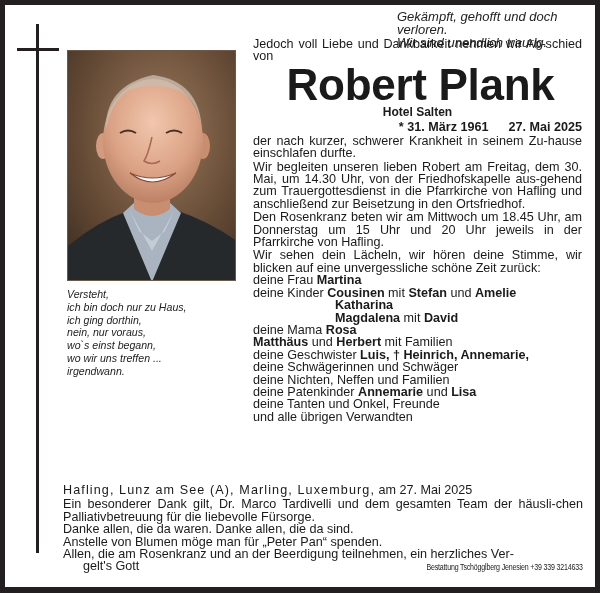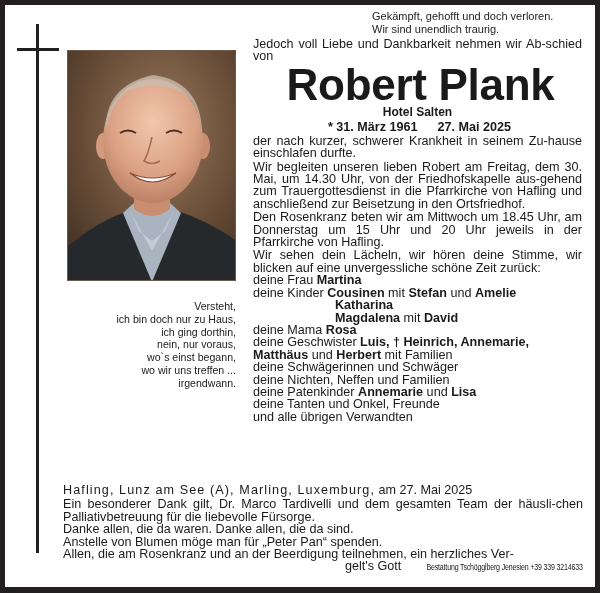--- a/index.html
+++ b/index.html
@@ -11,52 +11,52 @@
     }
     .cross-v { position: absolute; left: 36px; top: 24px; width: 3px; height: 529px; background: #231f20; }
     .cross-h { position: absolute; left: 17px; top: 48px; width: 42px; height: 3px; background: #231f20; }
 
     .photo {
       position: absolute; left: 67px; top: 50px; width: 169px; height: 231px;
       overflow: hidden; border: 1px solid #6b5a4a;
       background: radial-gradient(ellipse at 60% 40%, #8a6a50 0%, #6b5039 45%, #4b3828 100%);
     }
     .poem {
-      position: absolute; left: 67px; top: 300px; width: 169px;
-      text-align: right; font-size: 10.6px; line-height: 12.8px; color: #222;
+      position: absolute; left: 67px; top: 288px; width: 169px;
+      text-align: left; font-style: italic; font-size: 10.6px; line-height: 12.8px; color: #222;
     }
     .motto {
-      position: absolute; left: 372px; top: 10px; width: 200px;
-      font-size: 11px; line-height: 13px; color: #222;
+      position: absolute; left: 397px; top: 10px; width: 200px;
+      font-style: italic; font-size: 13px; line-height: 13px; color: #222;
     }
     .col {
       position: absolute; left: 253px; top: 38px; width: 329px;
       font-size: 12.6px; line-height: 12.4px; color: #1a1a1a;
     }
     .col p { text-align: justify; }
     .name {
       text-align: center !important; font-weight: bold; font-size: 44px; line-height: 40px;
       margin-left: 6px; letter-spacing: -0.3px; margin-top: 2px;
     }
     .sub { text-align: center !important; font-weight: bold; font-size: 12px; line-height: 14px; }
-    .dates { text-align: center; font-weight: bold; font-size: 12.6px; line-height: 16px; margin-left: 4px; }
+    .dates { text-align: right; font-weight: bold; font-size: 12.6px; line-height: 16px; margin-left: 4px; }
     .dates span { display: inline-block; }
     .dates .gap { width: 20px; }
     .gapline { margin-top: 1px; }
     .fam { line-height: 12.4px; }
     .indent { padding-left: 82px; }
     b { font-weight: bold; }
     .bottom {
       position: absolute; left: 63px; top: 484px; width: 520px;
       font-size: 12.6px; line-height: 12.4px;
     }
     .places { letter-spacing: 1.1px; margin-bottom: 2px; }
     .places .rest { letter-spacing: 0; }
     .bottom p { text-align: justify; }
-    .footer-row { display: flex; justify-content: flex-end; align-items: flex-end; }
+    .footer-row { display: flex; justify-content: space-between; align-items: flex-end; margin-left: 20px; }
     .footer-small { font-size: 8.2px; line-height: 10px; font-family: "Liberation Sans", sans-serif; letter-spacing: -0.2px; transform: scaleX(0.86); transform-origin: right bottom; white-space: nowrap; }
   </style>
 </head>
 <body>
 
 <div class="frame"></div>
 
 <div class="cross-v"></div>
 <div class="cross-h"></div>
 
@@ -125,22 +125,22 @@
   <p class="gapline">Wir begleiten unseren lieben Robert am Freitag, dem 30. Mai, um 14.30 Uhr, von der Friedhofskapelle aus-gehend zum Trauergottesdienst in die Pfarrkirche von Hafling und anschließend zur Beisetzung in den Ortsfriedhof.</p>
   <p class="gapline">Den Rosenkranz beten wir am Mittwoch um 18.45 Uhr, am Donnerstag um 15 Uhr und 20 Uhr jeweils in der Pfarrkirche von Hafling.</p>
   <p class="gapline">Wir sehen dein Lächeln, wir hören deine Stimme, wir blicken auf eine unvergessliche schöne Zeit zurück:</p>
 
   <div class="fam">
     <div><span>deine Frau </span><b>Martina</b></div>
     <div><span>deine Kinder </span><b>Cousinen</b><span> mit </span><b>Stefan</b><span> und </span><b>Amelie</b></div>
     <div class="indent"><b>Katharina</b></div>
     <div class="indent"><b>Magdalena</b><span> mit </span><b>David</b></div>
     <div><span>deine Mama </span><b>Rosa</b></div>
+    <div><b>Matthäus</b><span> und </span><b>Herbert</b><span> mit Familien</span></div>
     <div><span>deine Geschwister </span><b>Luis, † Heinrich, Annemarie,</b></div>
-    <div><b>Matthäus</b><span> und </span><b>Herbert</b><span> mit Familien</span></div>
     <div>deine Schwägerinnen und Schwäger</div>
     <div>deine Nichten, Neffen und Familien</div>
     <div><span>deine Patenkinder </span><b>Annemarie</b><span> und </span><b>Lisa</b></div>
     <div>deine Tanten und Onkel, Freunde</div>
     <div>und alle übrigen Verwandten</div>
   </div>
 </div>
 
 <div class="bottom">
   <div class="places"><span>Hafling, Lunz am See (A), Marling, Luxemburg,</span><span class="rest"> am 27. Mai 2025</span></div>

